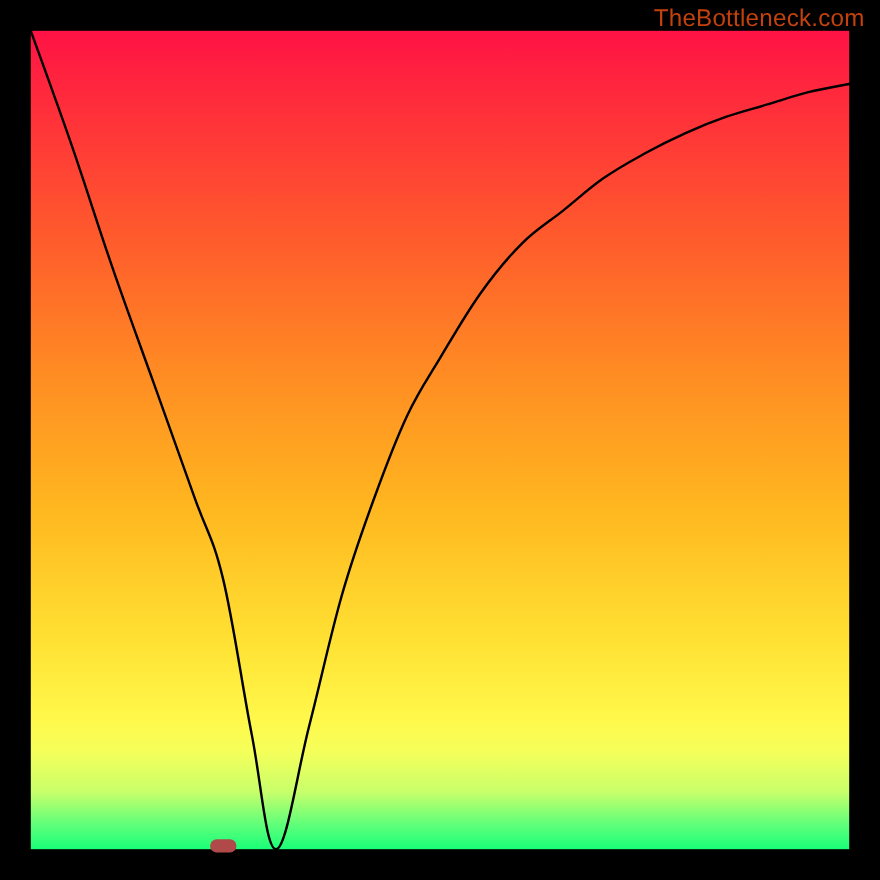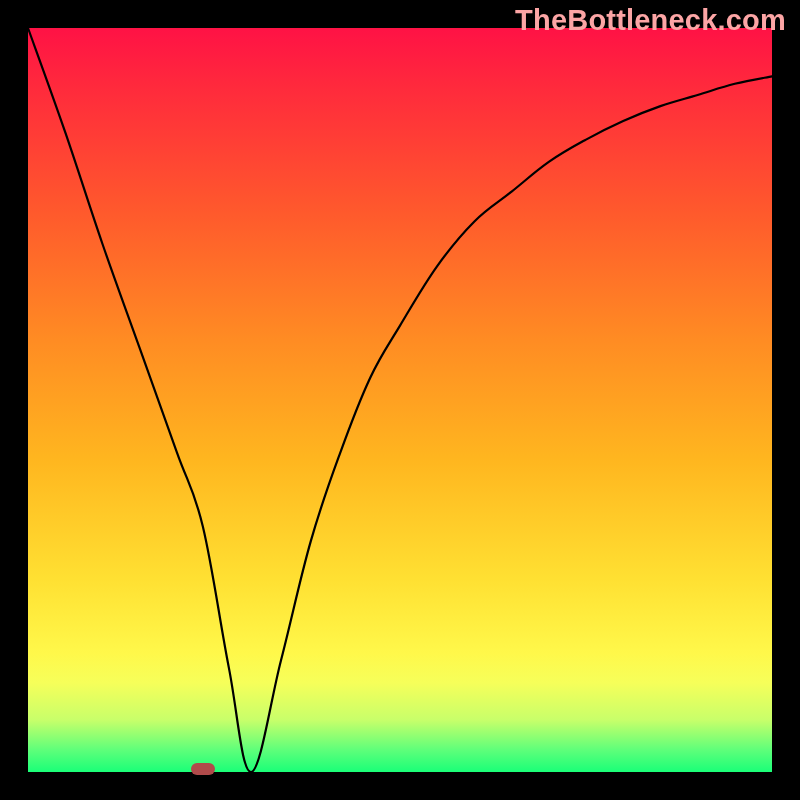--- a/index.html
+++ b/index.html
@@ -36,23 +36,23 @@
       #f6ff5a 88%,
       #c8ff6a 93%,
       #5fff7a 97%,
       #1aff78 100%
     );
   }
   .watermark {
     position: absolute;
     top: 4px;
     right: 14px;
-    color: #fca5a5;
-    font-size: 29px;
-    font-weight: 700;
+    color: #c2410c;
+    font-size: 22px;
+    font-weight: 400;
     letter-spacing: 0.2px;
     user-select: none;
   }
   .marker {
     position: absolute;
     width: 24px;
     height: 12px;
     border-radius: 6px;
     background: #b04a4a;
     transform: translate(-50%, -50%);

